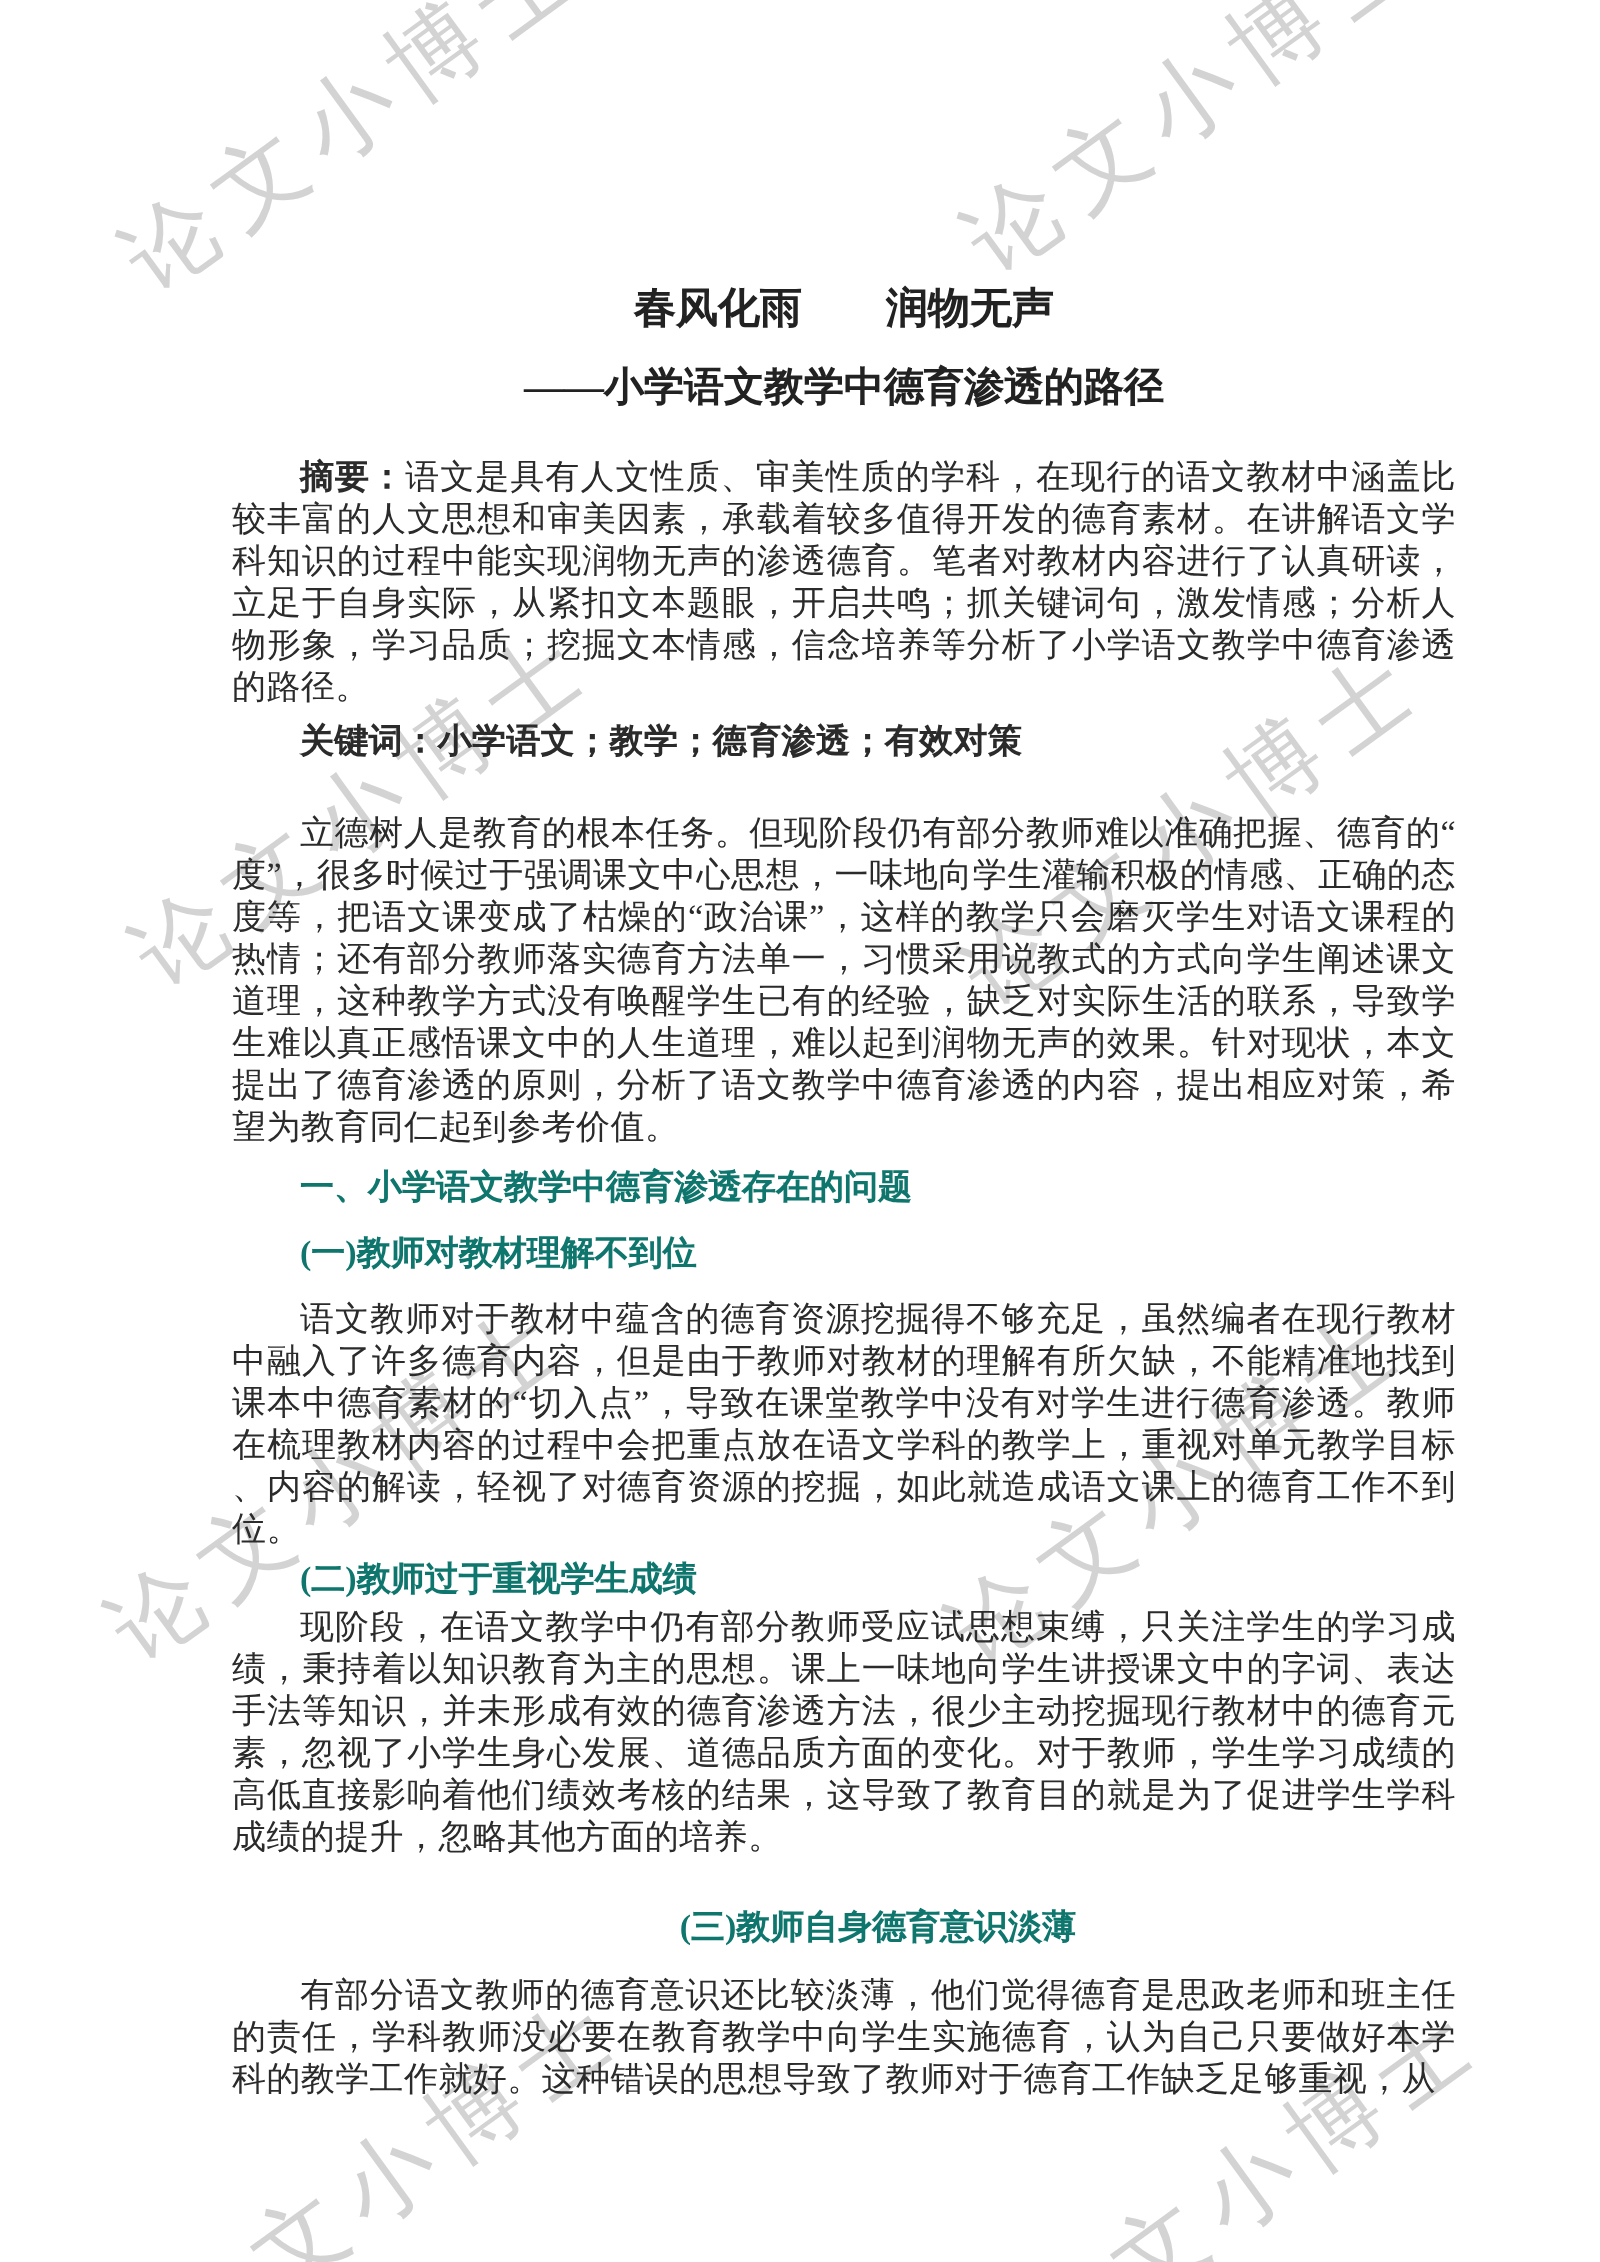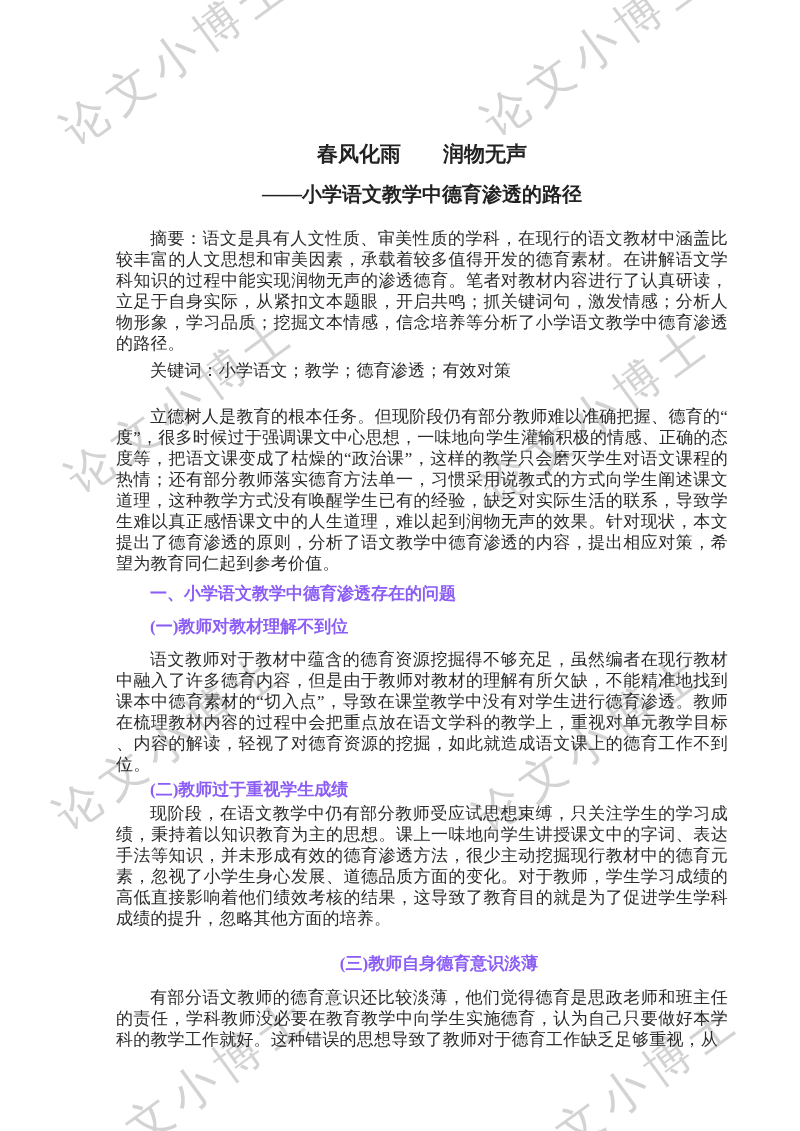--- a/index.html
+++ b/index.html
@@ -62,27 +62,27 @@
   }
   .para {
     font-size: 17px;
     line-height: 21px;
     letter-spacing: 0.2px;
     text-align: justify;
     text-indent: 2em;
     line-break: anywhere;
     margin: 0;
   }
-  .bold { font-weight: normal; }
+  .bold { font-weight: bold; }
   .hd {
     font-size: 17px;
     line-height: 21px;
     font-weight: bold;
     text-indent: 2em;
-    color: #8b5cf6;
+    color: #0f766e;
     margin: 0;
   }
   .mb-abstract { margin-bottom: 6px; }
   .mb-kw       { margin-bottom: 25px; }
   .mb-intro    { margin-bottom: 9px; }
   .mb-h1       { margin-bottom: 12px; }
   .mb-h2a      { margin-bottom: 12px; }
   .mb-p2       { margin-bottom: 4px; }
   .mb-h2b      { margin-bottom: 3px; }
   .mb-p3       { margin-bottom: 24px; }

